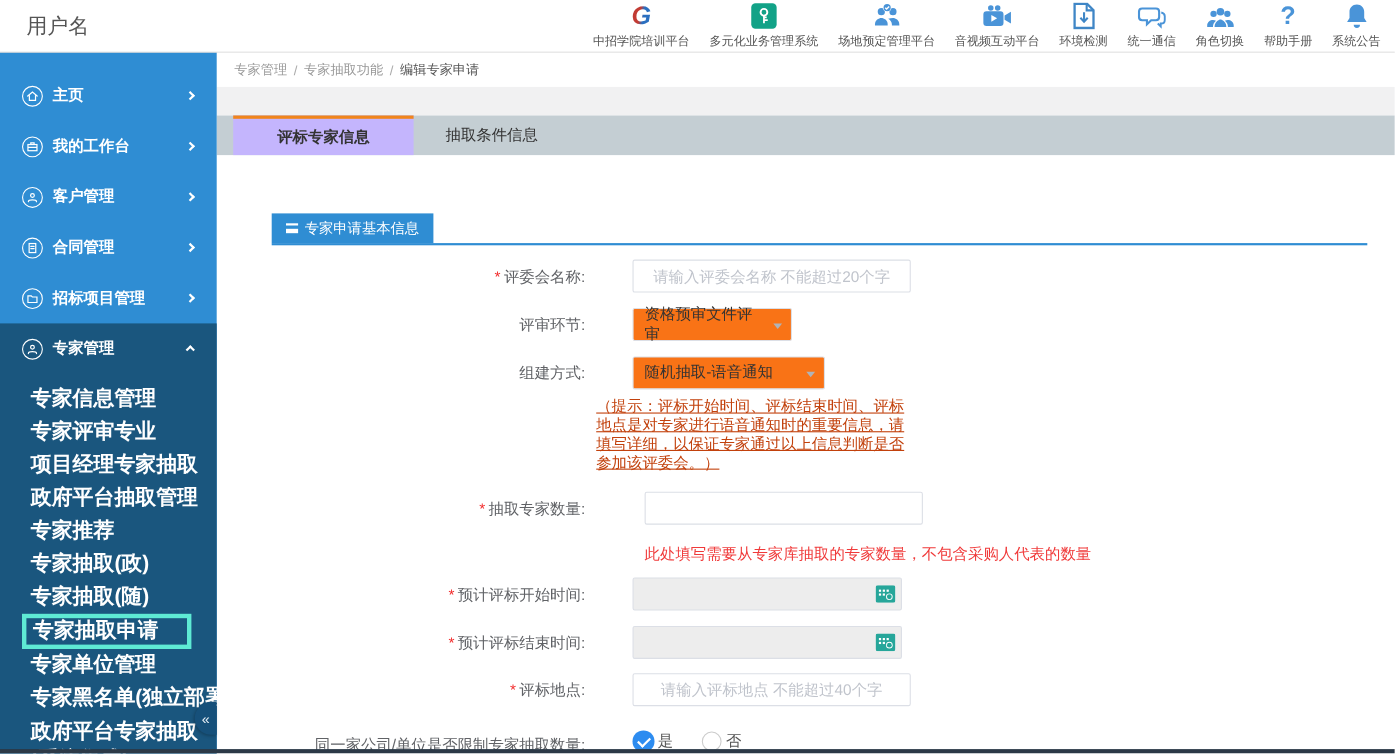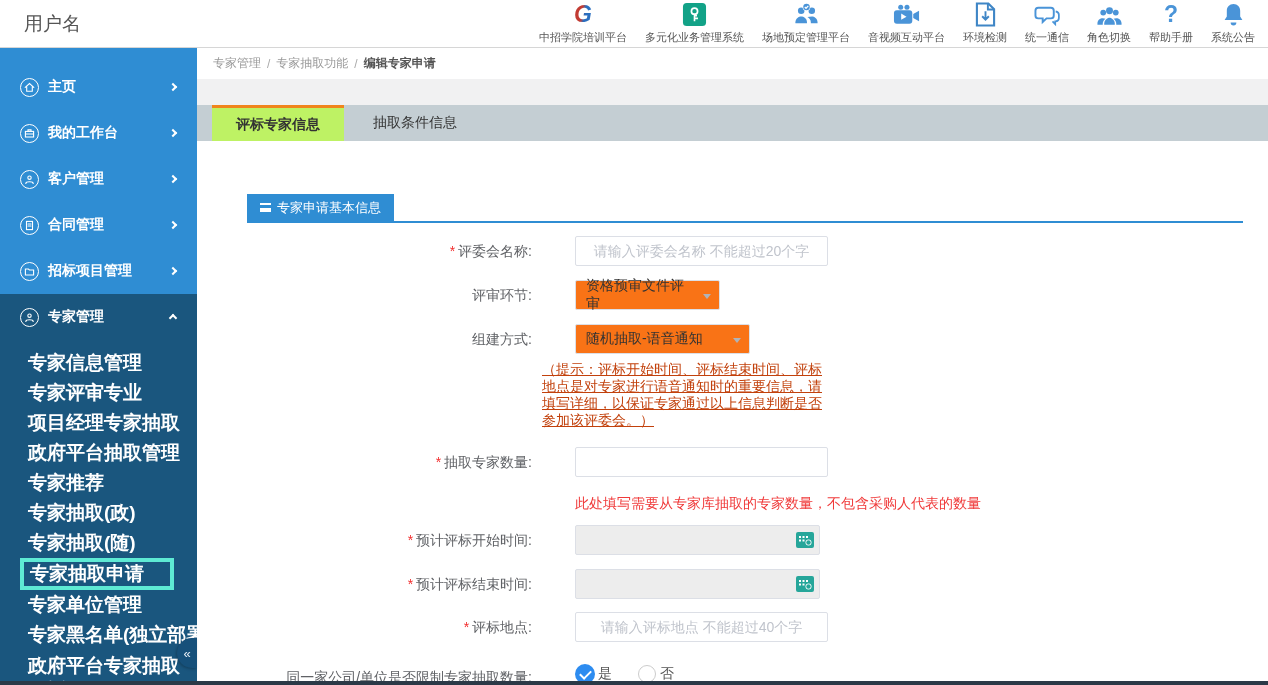--- a/index.html
+++ b/index.html
@@ -32,24 +32,24 @@
   .smi.wrap { white-space:normal; line-height:25px; padding-right:8px; padding-top:3px; }
   .smi .hl { display:inline-block; border:4px solid #5eead4; padding:2px 26px 2px 6px; margin-left:-8px; line-height:20px; }
   .collapse { position:absolute; right:0; top:590px; width:20px; height:30px; background:#16507a;
               border-radius:15px 0 0 15px; display:flex; align-items:center; justify-content:center;
               font-size:13px; color:#e6eef5; cursor:pointer; box-shadow:-1px 1px 3px rgba(0,0,0,.25); }
 
   
   .content { position:absolute; left:197px; top:48px; right:0; bottom:0; background:#fff; }
   .breadcrumb { height:31px; display:flex; align-items:center; padding-left:16px; font-size:12px; color:#999; background:#fff; }
   .bc-sep { margin:0 6px; color:#aaa; }
-  .bc-cur { color:#555; font-weight:700; }
+  .bc-cur { color:#555; font-weight:400; }
   .grayband { height:26px; background:#f1f1f2; }
   .tabbar { height:36px; background:#c4ced3; display:flex; }
-  .tab-active { width:132px; margin-left:15px; background:#bef264; border-top:3px solid #f0851c;
+  .tab-active { width:164px; margin-left:15px; background:#c4b5fd; border-top:3px solid #f0851c;
                 display:flex; align-items:center; justify-content:center; font-size:14px; font-weight:700; color:#333; cursor:pointer; }
   .tab-inactive { width:142px; display:flex; align-items:center; justify-content:center; font-size:14px; color:#333; cursor:pointer; }
 
   .panel { padding-top:53px; }
   .section-head { margin:0 25px 0 50px; border-bottom:2px solid #2f8dd3; display:flex; }
   .section-chip { background:#2f8dd3; color:#fff; font-size:13px; height:27px; display:inline-flex; align-items:center; padding:0 13px; gap:6px; }
   .list-icon { width:11px; height:9px; border-top:2px solid #fff; border-bottom:2px solid #fff; position:relative; }
   .list-icon::after { content:""; position:absolute; left:0; top:2.5px; width:11px; height:2px; background:#fff; }
 
   .form { margin-top:13px; }
@@ -57,21 +57,21 @@
   .f-label { width:295px; text-align:right; font-size:14px; color:#606266; line-height:30px; flex:none; }
   .req { color:#f22d2d; margin-right:3px; }
   .f-ctrl { margin-left:43px; }
   .txt { width:253px; height:30px; border:1px solid #dcdfe6; border-radius:2px; padding:0 10px; font-size:14px; color:#333; outline:none; font-family:inherit;text-align:center; }
   .txt::placeholder { color:#c0c4cc; }
   .selectbox { width:145px; height:30px; border:1px solid #dcdfe6; border-radius:2px; display:flex; align-items:center; padding:0 24px 0 10px; font-size:14px; color:#333; position:relative; cursor:pointer; background:#f97316; }
   .selectbox.wide { width:175px; }
   .caret { position:absolute; right:8px; top:13px; border:4px solid transparent; border-top:5px solid #b0b3b8; }
   .hint3 { width:288px; margin-left:-33px; margin-top:7px; font-size:14px; line-height:17px; color:#c2410c;text-decoration:underline; }
   .hint1 { margin-top:18px; font-size:14px; color:#f03a3a; white-space:nowrap; }
-  .r3 { margin-bottom:18px; } .r4 { margin-bottom:12px; } .r6 { margin-bottom:13px; } .r7 { margin-bottom:20px; }
+  .r3 { margin-bottom:18px; } .r4 { margin-bottom:12px;gap:11px; } .r6 { margin-bottom:13px; } .r7 { margin-bottom:20px; }
   .date { width:245px; height:30px; background:#ededed; border:1px solid #dcdfe6; border-radius:2px; position:relative; cursor:pointer; }
   .cal { position:absolute; right:5px; top:6px; }
   .radios { display:flex; align-items:center; height:24px; font-size:14px; color:#555; }
   .rad { display:flex; align-items:center; margin-right:26px; cursor:pointer; }
   .rdot-on { width:20px; height:20px; border-radius:50%; background:#2d8cf0; position:relative; margin-right:3px; }
   .rdot-on::after { content:""; position:absolute; left:7px; top:4px; width:5px; height:9px; border:solid #fff; border-width:0 2px 2px 0; transform:rotate(45deg); }
   .rdot-off { width:18px; height:18px; border-radius:50%; background:#fff; border:1px solid #ccc; margin-right:4px; }
   .bottombar { position:absolute; left:0; right:0; bottom:0; height:4px; background:#2b3947; z-index:9; }
 </style>
 </head>

